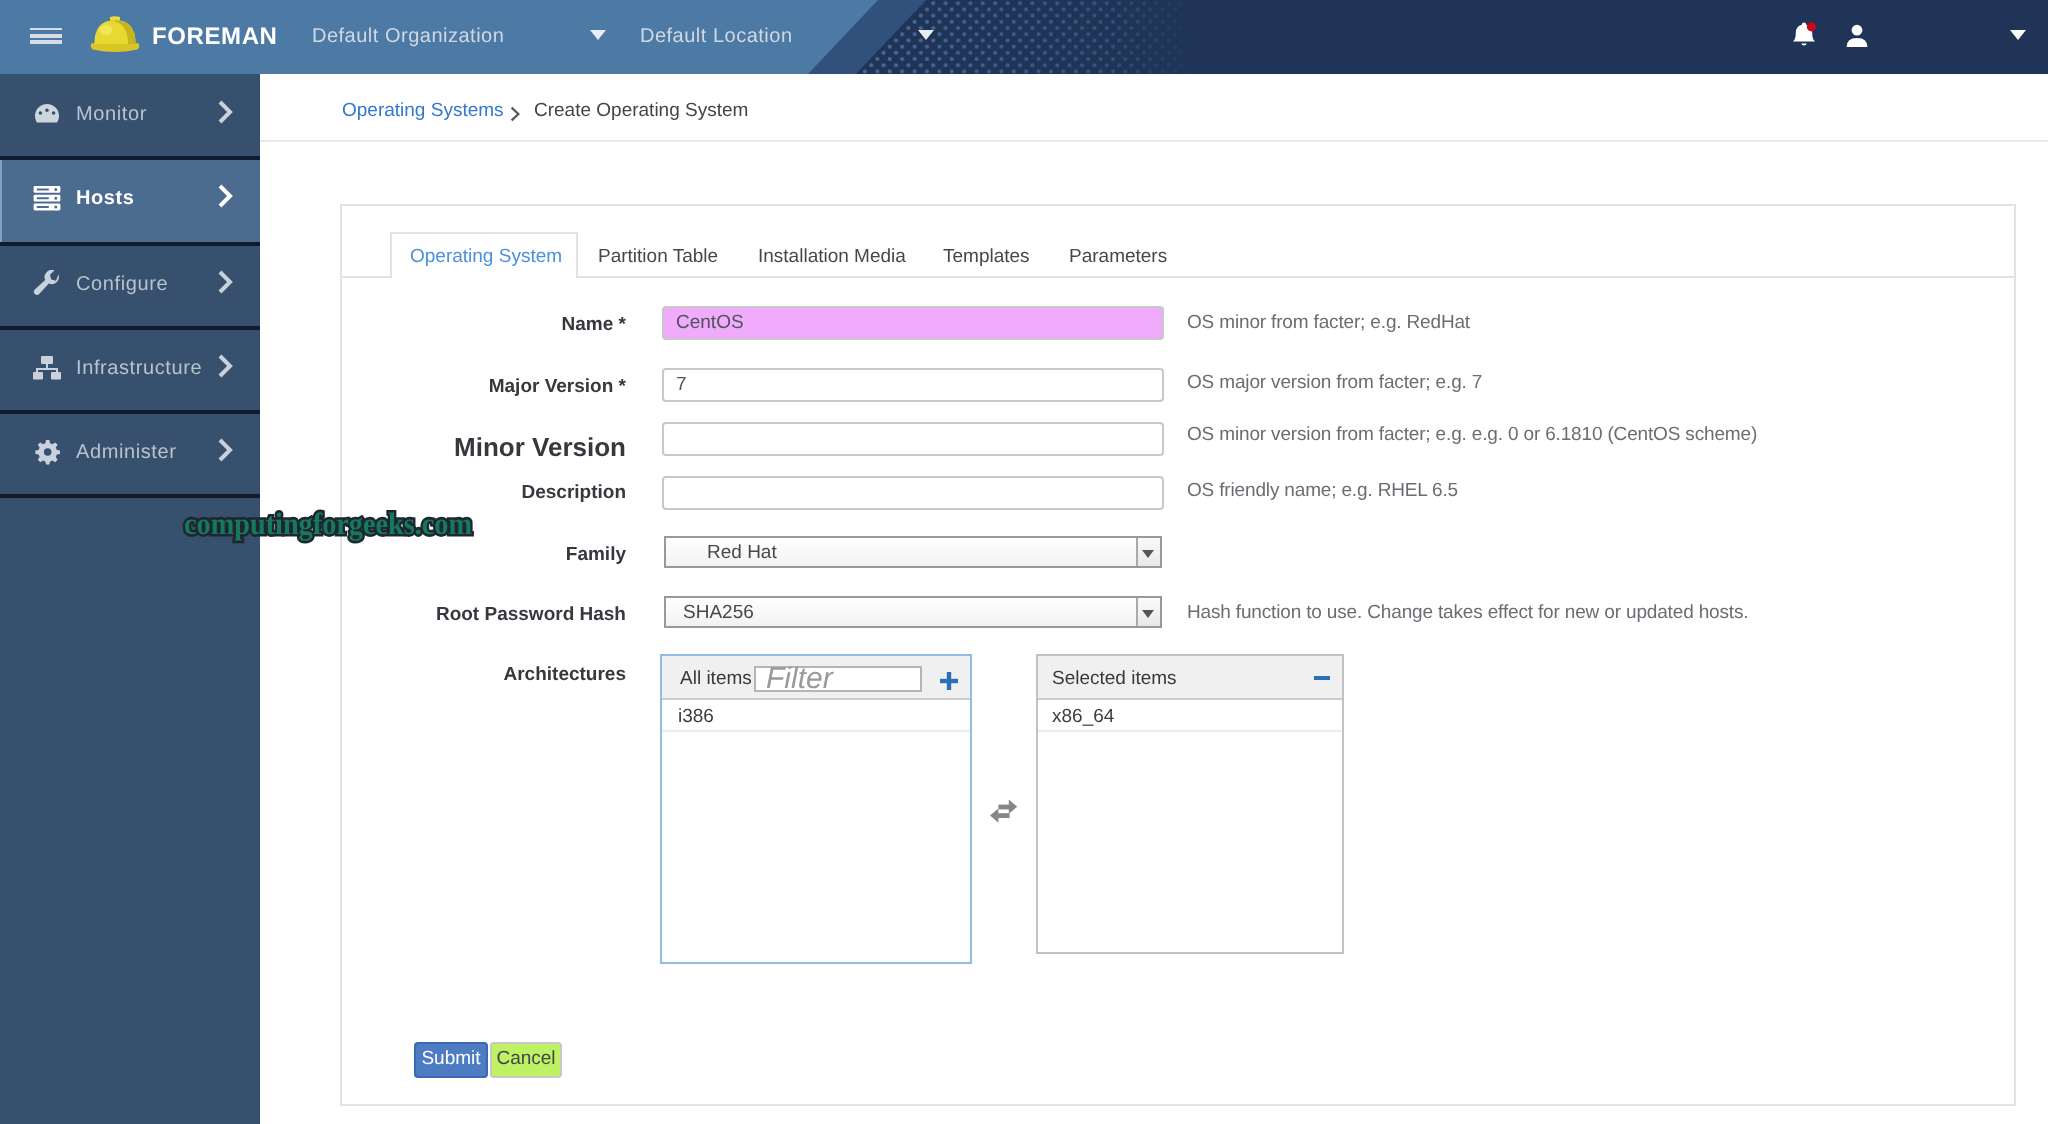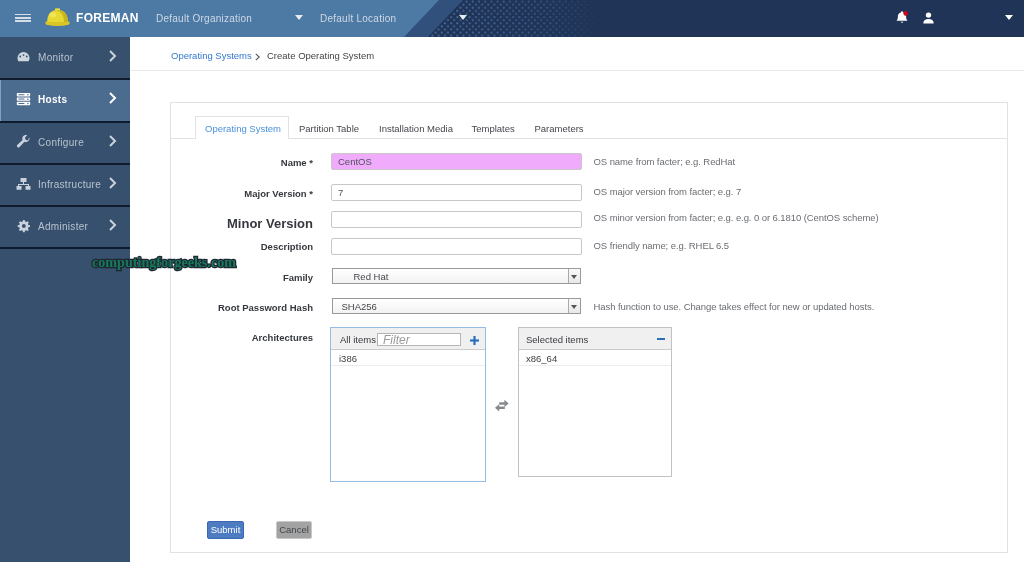--- a/index.html
+++ b/index.html
@@ -164,30 +164,30 @@
 
 <div class="abs" style="left:331.5px;top:268px;width:249px;height:16px;border:1px solid #999;background:linear-gradient(#fff, #f2f2f2);font-size:9.5px;color:#44474c;line-height:15px;padding-left:21px;">Red Hat
   <div class="abs" style="right:0;top:0;width:12px;height:14px;border-left:1px solid #aaa;background:linear-gradient(#fafafa,#e8e8e8);"></div>
   <div class="abs" style="right:3px;top:5.5px;width:0;height:0;border-left:3px solid transparent;border-right:3px solid transparent;border-top:4px solid #555;"></div>
 </div>
 <div class="abs" style="left:331.5px;top:298px;width:249px;height:16px;border:1px solid #999;background:linear-gradient(#fff, #f2f2f2);font-size:9.5px;color:#44474c;line-height:15px;padding-left:9px;">SHA256
   <div class="abs" style="right:0;top:0;width:12px;height:14px;border-left:1px solid #aaa;background:linear-gradient(#fafafa,#e8e8e8);"></div>
   <div class="abs" style="right:3px;top:5.5px;width:0;height:0;border-left:3px solid transparent;border-right:3px solid transparent;border-top:4px solid #555;"></div>
 </div>
 
-<div class="abs" style="left:593.5px;top:155.5px;font-size:9.5px;color:#6a6d72;letter-spacing:-0.08px;">OS name from facter; e.g. RedHat</div>
+<div class="abs" style="left:593.5px;top:155.5px;font-size:9.5px;color:#6a6d72;letter-spacing:-0.08px;">OS minor from facter; e.g. RedHat</div>
 <div class="abs" style="left:593.5px;top:185.5px;font-size:9.5px;color:#6a6d72;letter-spacing:-0.08px;">OS major version from facter; e.g. 7</div>
 <div class="abs" style="left:593.5px;top:211.5px;font-size:9.5px;color:#6a6d72;letter-spacing:-0.08px;">OS minor version from facter; e.g. e.g. 0 or 6.1810 (CentOS scheme)</div>
 <div class="abs" style="left:593.5px;top:239.5px;font-size:9.5px;color:#6a6d72;letter-spacing:-0.08px;">OS friendly name; e.g. RHEL 6.5</div>
 <div class="abs" style="left:593.5px;top:300.5px;font-size:9.5px;color:#6a6d72;letter-spacing:-0.08px;">Hash function to use. Change takes effect for new or updated hosts.</div>
 
 <div class="abs" style="left:330px;top:327px;width:156px;height:155px;border:1px solid #93bbe3;background:#fff;"></div>
 <div class="abs" style="left:331px;top:328px;width:154px;height:22px;background:#f0f0f0;border-bottom:1px solid #ccc;"></div>
 <div class="abs" style="left:340px;top:334px;font-size:9.5px;color:#37393d;">All items</div>
-<div class="abs" style="left:377px;top:333px;width:84px;height:13px;border:1px solid #b5b5b5;background:#fff;font-size:12px;font-style:italic;color:#9a9a9a;line-height:12px;padding-left:5px;">Filter</div>
+<div class="abs" style="left:377px;top:333px;width:84px;height:13px;border:1px solid #b5b5b5;background:#fff;font-size:15px;font-style:italic;color:#9a9a9a;line-height:12px;padding-left:5px;">Filter</div>
 <svg class="abs" style="left:470px;top:335.5px;" width="9" height="9" viewBox="0 0 9 9">
       <g fill="#2a6fba">
         <rect x="3.4" y="0" width="2.2" height="9"></rect>
         <rect x="0" y="3.4" width="9" height="2.2"></rect>
       </g>
     </svg>
 <div class="abs" style="left:339px;top:352.5px;font-size:9.5px;color:#3a3d42;">i386</div>
 <div class="abs" style="left:331px;top:364.5px;width:154px;height:1px;background:#ececec;"></div>
 
 <svg class="abs" style="left:494px;top:399px;" width="16" height="13" viewBox="0 0 16 13">
@@ -198,19 +198,19 @@
 </svg>
 
 <div class="abs" style="left:518px;top:327px;width:154px;height:150px;border:1px solid #c2c2c2;background:#fff;"></div>
 <div class="abs" style="left:519px;top:328px;width:152px;height:22px;background:#f0f0f0;border-bottom:1px solid #ccc;"></div>
 <div class="abs" style="left:526px;top:334px;font-size:9.5px;color:#37393d;">Selected items</div>
 <div class="abs" style="left:657px;top:338px;width:8px;height:2.2px;background:#2a6fba;"></div>
 <div class="abs" style="left:526px;top:352.5px;font-size:9.5px;color:#3a3d42;">x86_64</div>
 <div class="abs" style="left:519px;top:364.5px;width:152px;height:1px;background:#ececec;"></div>
 
 <div class="abs" style="left:207px;top:521px;width:37px;height:18px;background:#4d7cc3;border:1px solid #3b69b1;border-radius:2px;color:#fff;font-size:9.5px;text-align:center;line-height:16px;">Submit</div>
-<div class="abs" style="left:245px;top:521px;width:36px;height:18px;background:#a3a3a3;border:1px solid #c8c8c8;border-radius:2px;color:#42454a;font-size:9.5px;text-align:center;line-height:16px;margin-left:31px;">Cancel</div>
+<div class="abs" style="left:245px;top:521px;width:36px;height:18px;background:#bef264;border:1px solid #c8c8c8;border-radius:2px;color:#42454a;font-size:9.5px;text-align:center;line-height:16px;">Cancel</div>
 
 <svg class="abs" style="left:85px;top:248px;" width="260" height="30" viewBox="0 0 260 30">
   <text x="7" y="19" font-family="Liberation Serif, serif" font-size="15.5" font-weight="bold" fill="#15795c" stroke="#1e2631" stroke-width="2.6" paint-order="stroke" textLength="144" lengthAdjust="spacingAndGlyphs">computingforgeeks.com</text>
 </svg>
 
 </div>
 
 </body></html>

